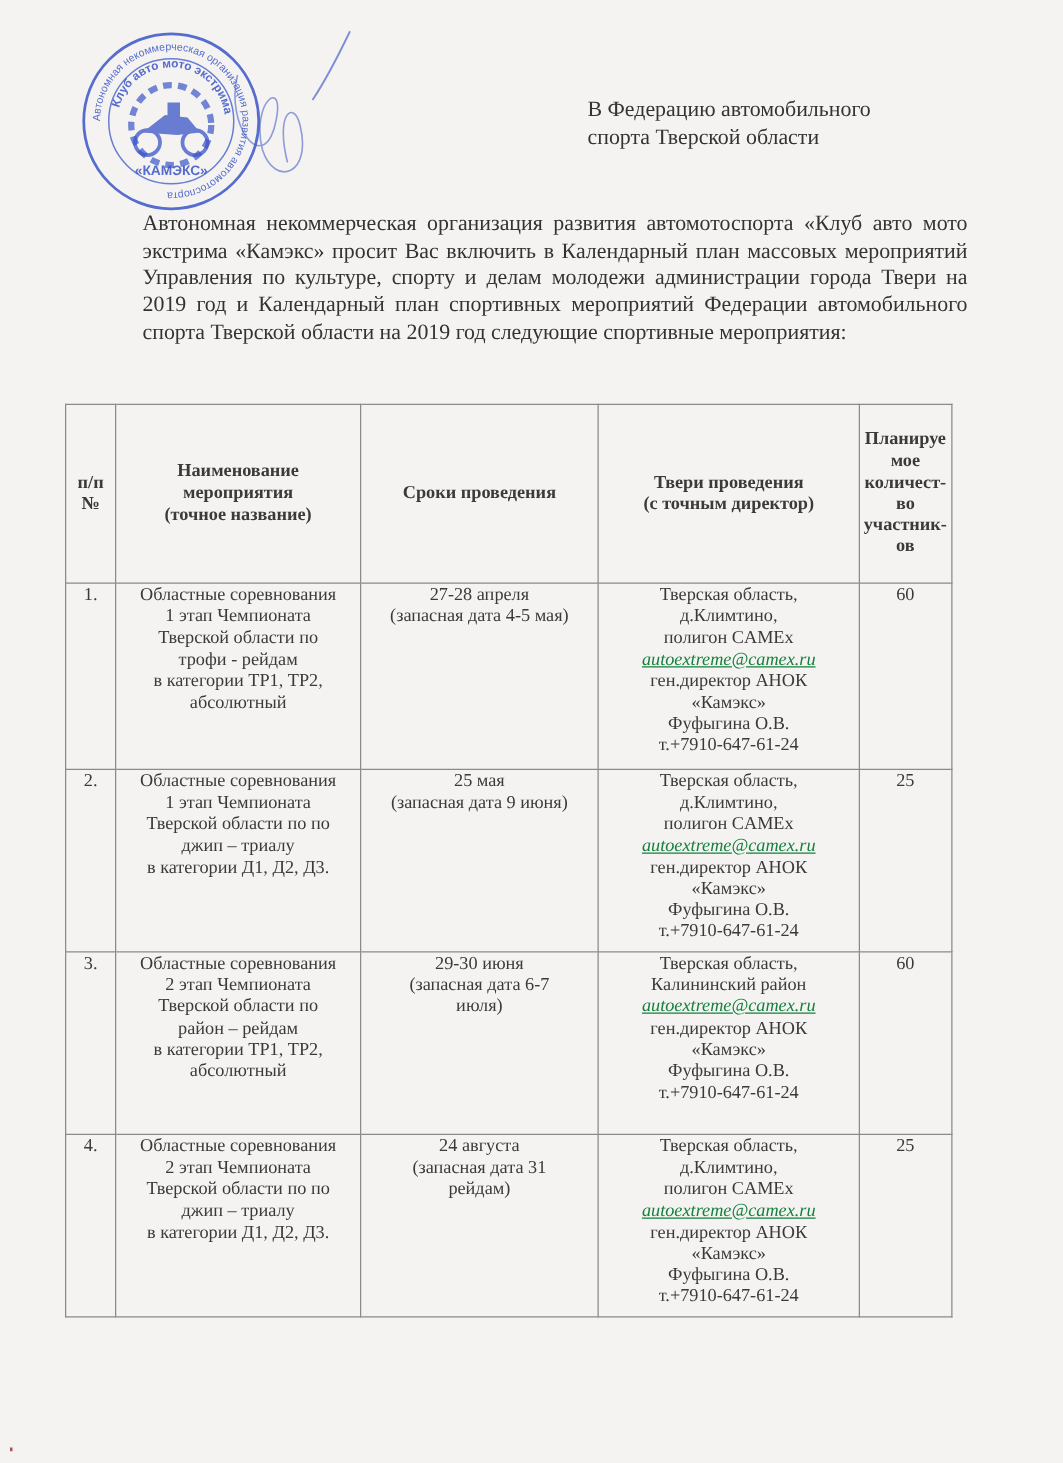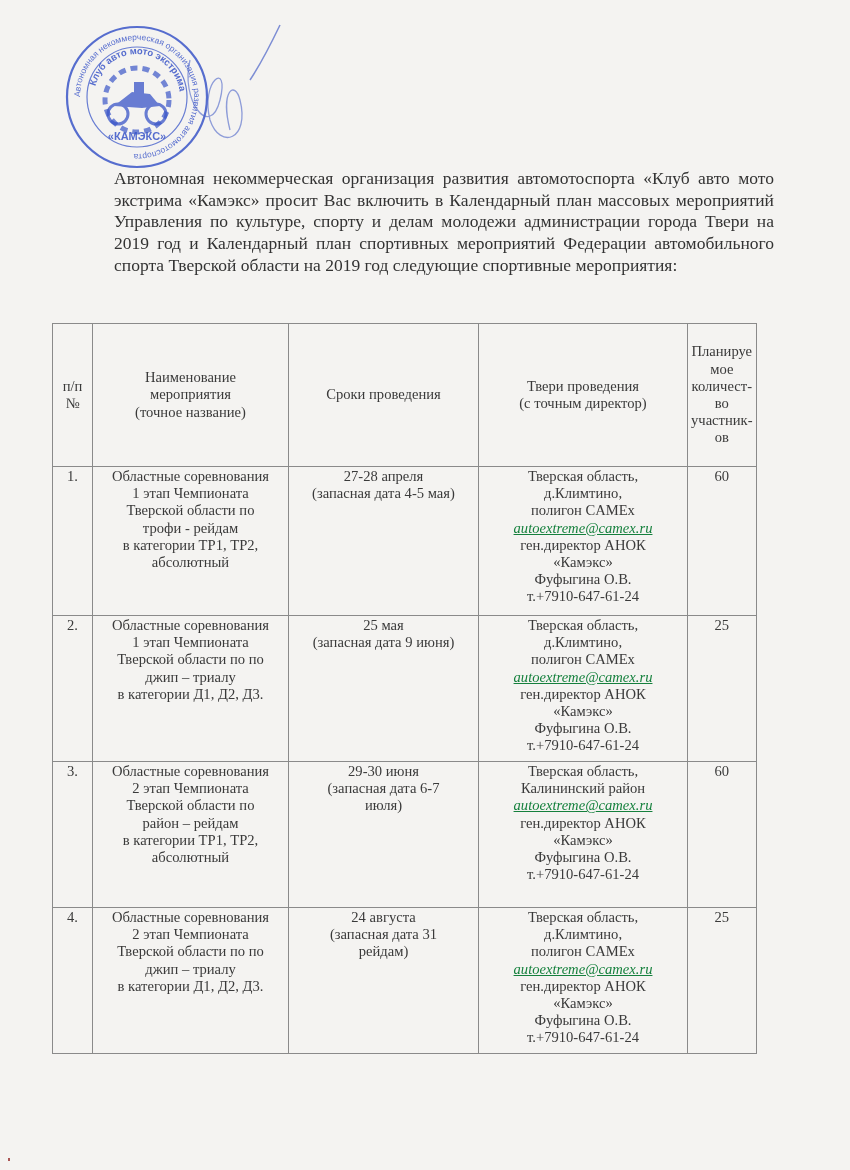--- a/index.html
+++ b/index.html
@@ -25,21 +25,21 @@
   }
   table.events {
     position: absolute; left: 52px; top: 323px;
     border-collapse: collapse; table-layout: fixed;
     font-size: 14.6px; line-height: 17.2px; color: #3a3a3a;
   }
   table.events td, table.events th {
     border: 1px solid #8a8a8a; vertical-align: top; text-align: center;
     padding: 1px 3px; font-weight: normal;
   }
-  table.events th { vertical-align: middle; height: 140px; }
+  table.events th { vertical-align: middle; height: 140px; font-weight: bold; }
   col.c-num { width: 40px; }
   col.c-name { width: 196px; }
   col.c-date { width: 190px; }
   col.c-place { width: 209px; }
   col.c-count { width: 64px; }
   tr.row1 td { height: 146px; }
   tr.row2 td { height: 143px; }
   tr.row3 td { height: 143px; }
   tr.row4 td { height: 143px; }
   .email { color: #15803d; font-style: italic; text-decoration: underline; }
@@ -74,20 +74,24 @@
       <rect x="72" y="60" width="10" height="12" fill="#3a55c8"></rect>
     </g>
     <text x="75" y="118" text-anchor="middle" font-size="11" font-weight="bold" fill="#3a55c8" opacity="0.85" font-family="Liberation Sans, sans-serif">«КАМЭКС»</text>
   </svg>
 
   <svg class="signature" viewBox="0 0 140 150">
     <path d="M130 5 C 118 30, 110 45, 100 60" stroke="#4a62c8" stroke-width="1.5" fill="none" opacity="0.7"></path>
     <path d="M40 40 C 30 80, 60 120, 70 80 C 80 40, 50 60, 60 100 C 70 130, 100 120, 90 80 C 85 60, 70 70, 80 110" stroke="#4a62c8" stroke-width="1.3" fill="none" opacity="0.6"></path>
   </svg>
 
+  <div class="addressee">
+    <div>В Федерацию автомобильного</div>
+    <div>спорта Тверской области</div>
+  </div>
 
   <div class="intro">Автономная некоммерческая организация  развития автомотоспорта «Клуб авто мото экстрима «Камэкс» просит Вас включить в Календарный план массовых мероприятий Управления по культуре, спорту и делам молодежи администрации города Твери на 2019 год и Календарный план спортивных мероприятий Федерации автомобильного спорта Тверской области на 2019 год следующие спортивные мероприятия:</div>
 
   <table class="events">
     <colgroup>
       <col class="c-num">
         <col class="c-name">
         <col class="c-date">
         <col class="c-place">
         <col class="c-count">

